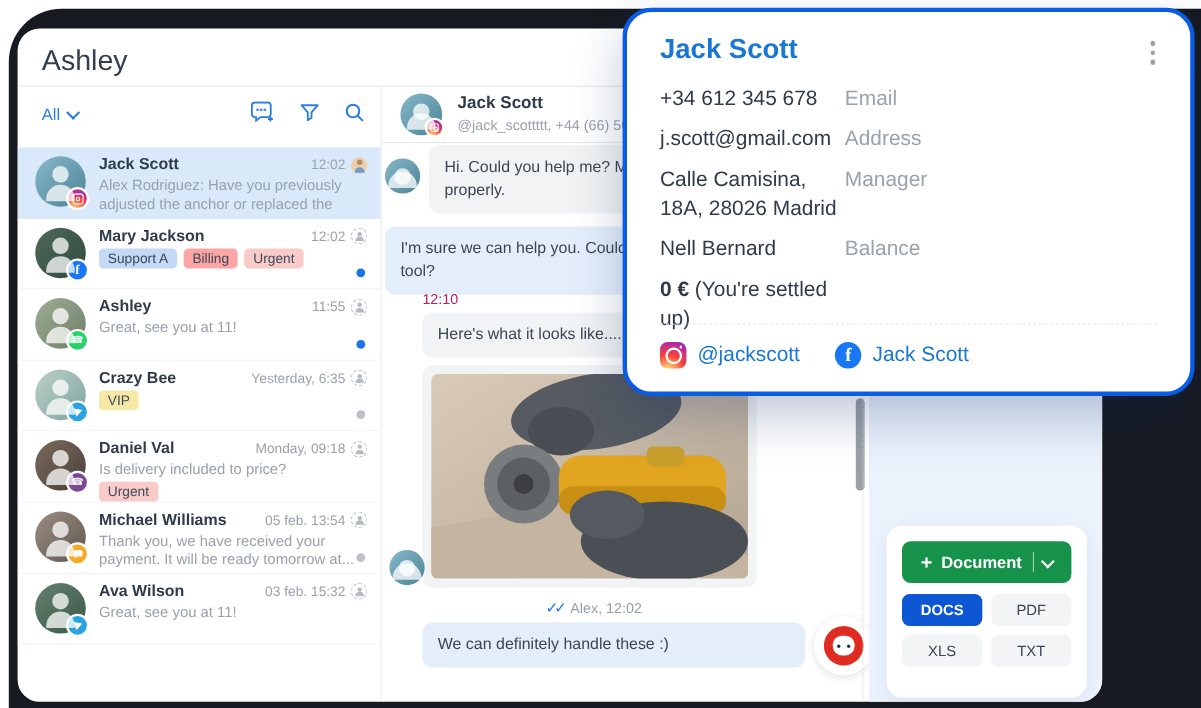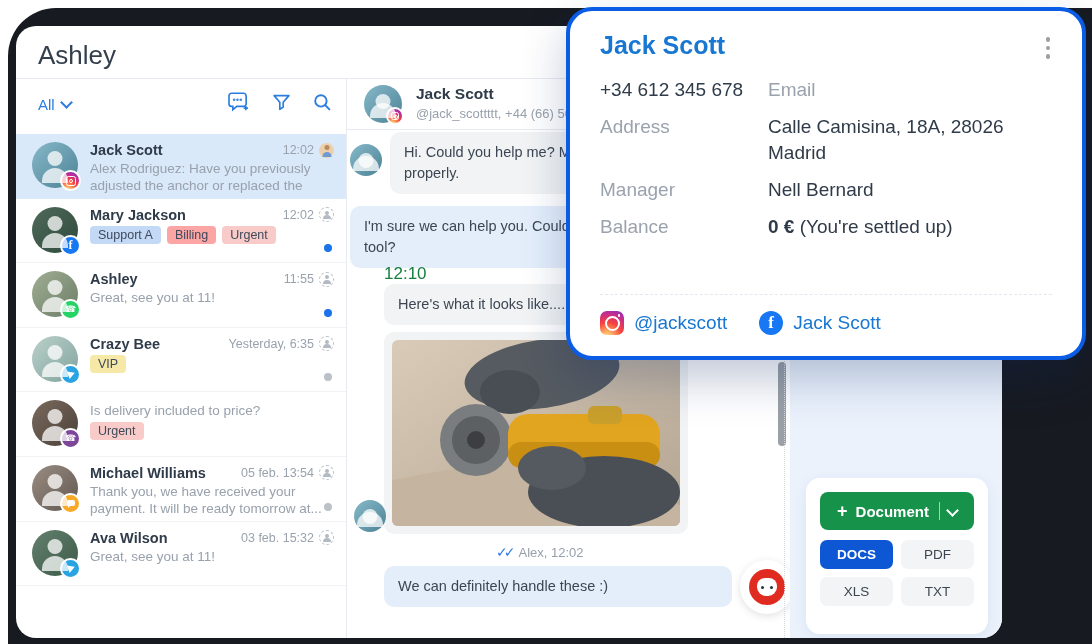--- a/index.html
+++ b/index.html
@@ -72,21 +72,21 @@
   .conv-av{position:absolute;left:18px;top:7px;width:38px;height:38px;}
   .conv-av .avatar{width:38px;height:38px;margin:0;}
   .conv-av .badge{width:14px;height:14px;right:-2px;bottom:-2px;}
   .conv-name{position:absolute;left:70px;top:7px;font-weight:bold;font-size:15.5px;color:#2f3b49;}
   .conv-meta{position:absolute;left:70px;top:28px;font-size:13px;color:#98a1ac;white-space:nowrap;}
   .bubble{position:absolute;box-sizing:border-box;border-radius:10px;padding:10px 14px;
           font-size:14.5px;line-height:21px;color:#3c4653;white-space:pre-line;}
   .in{background:#f1f3f4;} .out{background:#e4eefb;}
   .msg-av{position:absolute;width:32px;height:32px;}
   .msg-av .avatar{width:32px;height:32px;margin:0;}
-  .date-label{position:absolute;font-size:17px;color:#15803d;}
+  .date-label{position:absolute;font-size:13px;color:#be185d;}
   .img-card{position:absolute;left:368px;top:306px;width:304px;height:202px;background:#f1f3f4;border-radius:10px;padding:8px;box-sizing:border-box;}
   .img-card svg{display:block;border-radius:6px;}
   .receipt{position:absolute;left:480px;top:518px;width:235px;text-align:left;font-size:13px;color:#96a0ab;}
   .checks{color:#2f7ae5;letter-spacing:-4px;margin-right:7px;font-size:14px;}
   .mascot{position:absolute;left:724px;top:534px;width:54px;height:54px;border-radius:50%;background:#fff;
           box-shadow:0 2px 8px rgba(0,0,0,.12);display:flex;align-items:center;justify-content:center;}
   .mascot .ring{width:36px;height:36px;border-radius:50%;background:#e02b20;display:flex;align-items:center;justify-content:center;}
   .mascot .face{width:20px;height:18px;background:#fff;border-radius:8px 8px 9px 9px;position:relative;}
   .mascot .face::before,.mascot .face::after{content:"";position:absolute;top:8px;width:3px;height:3px;border-radius:50%;background:#27313d;}
   .mascot .face::before{left:4px;} .mascot .face::after{right:4px;}
@@ -245,20 +245,27 @@
       <span class="dot gray"></span>
     </div>
 
     <div class="row">
       <div class="avatar av4">
           <span class="badge b-vb">
             <span class="phone-glyph">☎</span>
           </span>
         </div>
       <div class="rcontent">
+        <div class="rtop">
+          <span class="rname">Daniel Val</span>
+          <span class="rtime">
+              <span>Monday, 09:18</span>
+              <span class="assignee dashed"></span>
+            </span>
+        </div>
         <div class="rprev">Is delivery included to price?</div>
         <div class="rtags">
             <span class="tag t-red">Urgent</span>
           </div>
       </div>
     </div>
 
     <div class="row">
       <div class="avatar av5">
           <span class="badge b-ch">
@@ -386,20 +393,21 @@
 <div class="popup">
   <div class="popup-title">Jack Scott</div>
   <div class="kebab">
       <i></i>
       <i></i>
       <i></i>
     </div>
   <div class="fields">
     <span class="fvalue">+34 612 345 678</span>
     <span class="flabel">Email</span>
+    <span class="fvalue">j.scott@gmail.com</span>
     <span class="flabel">Address</span>
     <span class="fvalue">Calle Camisina, 18A, 28026 Madrid</span>
     <span class="flabel">Manager</span>
     <span class="fvalue">Nell Bernard</span>
     <span class="flabel">Balance</span>
     <span class="fvalue"><b>0 €</b> <span class="bal-note">(You're settled up)</span></span>
   </div>
   <div class="popup-divider"></div>
   <div class="social">
     <span class="ig-sq">

